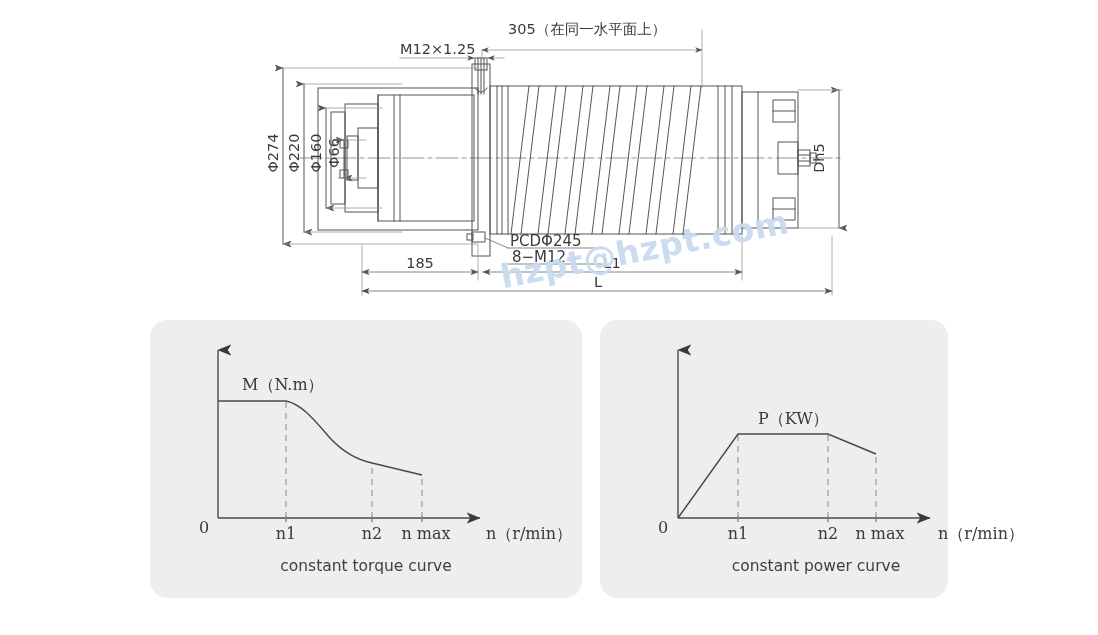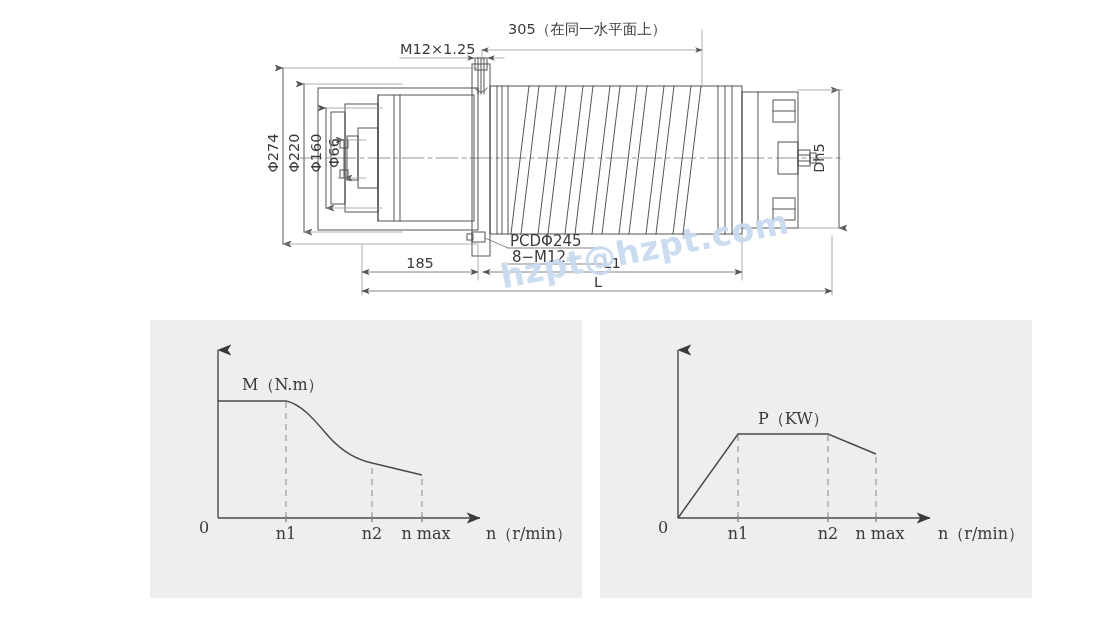--- a/index.html
+++ b/index.html
@@ -31,23 +31,24 @@
     opacity:.95;
   }
 
   
   .panels{position:absolute;left:0;top:320px;width:1098px;height:280px;}
   .panel{
     position:absolute;
     top:0;
     height:278px;
     background:#eeeeee;
+    border-radius:17px;
   }
   #panel-torque{left:108px;width:432px;}
-  #panel-power{left:558px;width:432px;}
+  #panel-power{left:558px;width:348px;}
   .panel-svg{position:absolute;left:0;top:0;width:432px;height:278px;}
   .panel-caption{
     position:absolute;
     left:0;width:432px;
     top:237px;
     text-align:center;
     font-family:"DejaVu Sans", sans-serif;
     font-size:15.5px;
     color:#404040;
   }
@@ -280,20 +281,21 @@
 
         <g font-family="DejaVu Serif, serif" fill="#3a3a3a">
           <text x="92" y="70" font-size="16">M（N.m）</text>
           <text x="49" y="213" font-size="16">0</text>
           <text x="136" y="219" font-size="16" text-anchor="middle">n1</text>
           <text x="222" y="219" font-size="16" text-anchor="middle">n2</text>
           <text x="276" y="219" font-size="16" text-anchor="middle">n max</text>
           <text x="336" y="219" font-size="16">n（r/min）</text>
         </g>
       </svg>
+      <div class="panel-caption">constant torque curve</div>
     </div>
 
     <div class="panel" id="panel-power">
       <svg class="panel-svg" viewBox="0 0 432 278">
         <defs>
           <marker id="axA2" markerWidth="10" markerHeight="8" refX="9.5" refY="4" orient="auto">
             <path d="M0,0 L10,4 L0,8 L2.5,4 Z" fill="#3a3a3a"></path>
           </marker>
           <marker id="axU2" markerWidth="8" markerHeight="10" refX="4" refY="0.5" orient="auto">
             <path d="M0,10 L4,0 L8,10 L4,7.5 Z" fill="#3a3a3a"></path>
@@ -316,15 +318,16 @@
         <path d="M78,198 L138,114 L228,114 L276,134" fill="none" stroke="#4a4a4a" stroke-width="1.5"></path>
         <g font-family="DejaVu Serif, serif" fill="#3a3a3a">
           <text x="158" y="104" font-size="16">P（KW）</text>
           <text x="58" y="213" font-size="16">0</text>
           <text x="138" y="219" font-size="16" text-anchor="middle">n1</text>
           <text x="228" y="219" font-size="16" text-anchor="middle">n2</text>
           <text x="280" y="219" font-size="16" text-anchor="middle">n max</text>
           <text x="338" y="219" font-size="16">n（r/min）</text>
         </g>
       </svg>
+      <div class="panel-caption">constant power curve</div>
     </div>
   </div>
 </div>
 
 </body></html>

